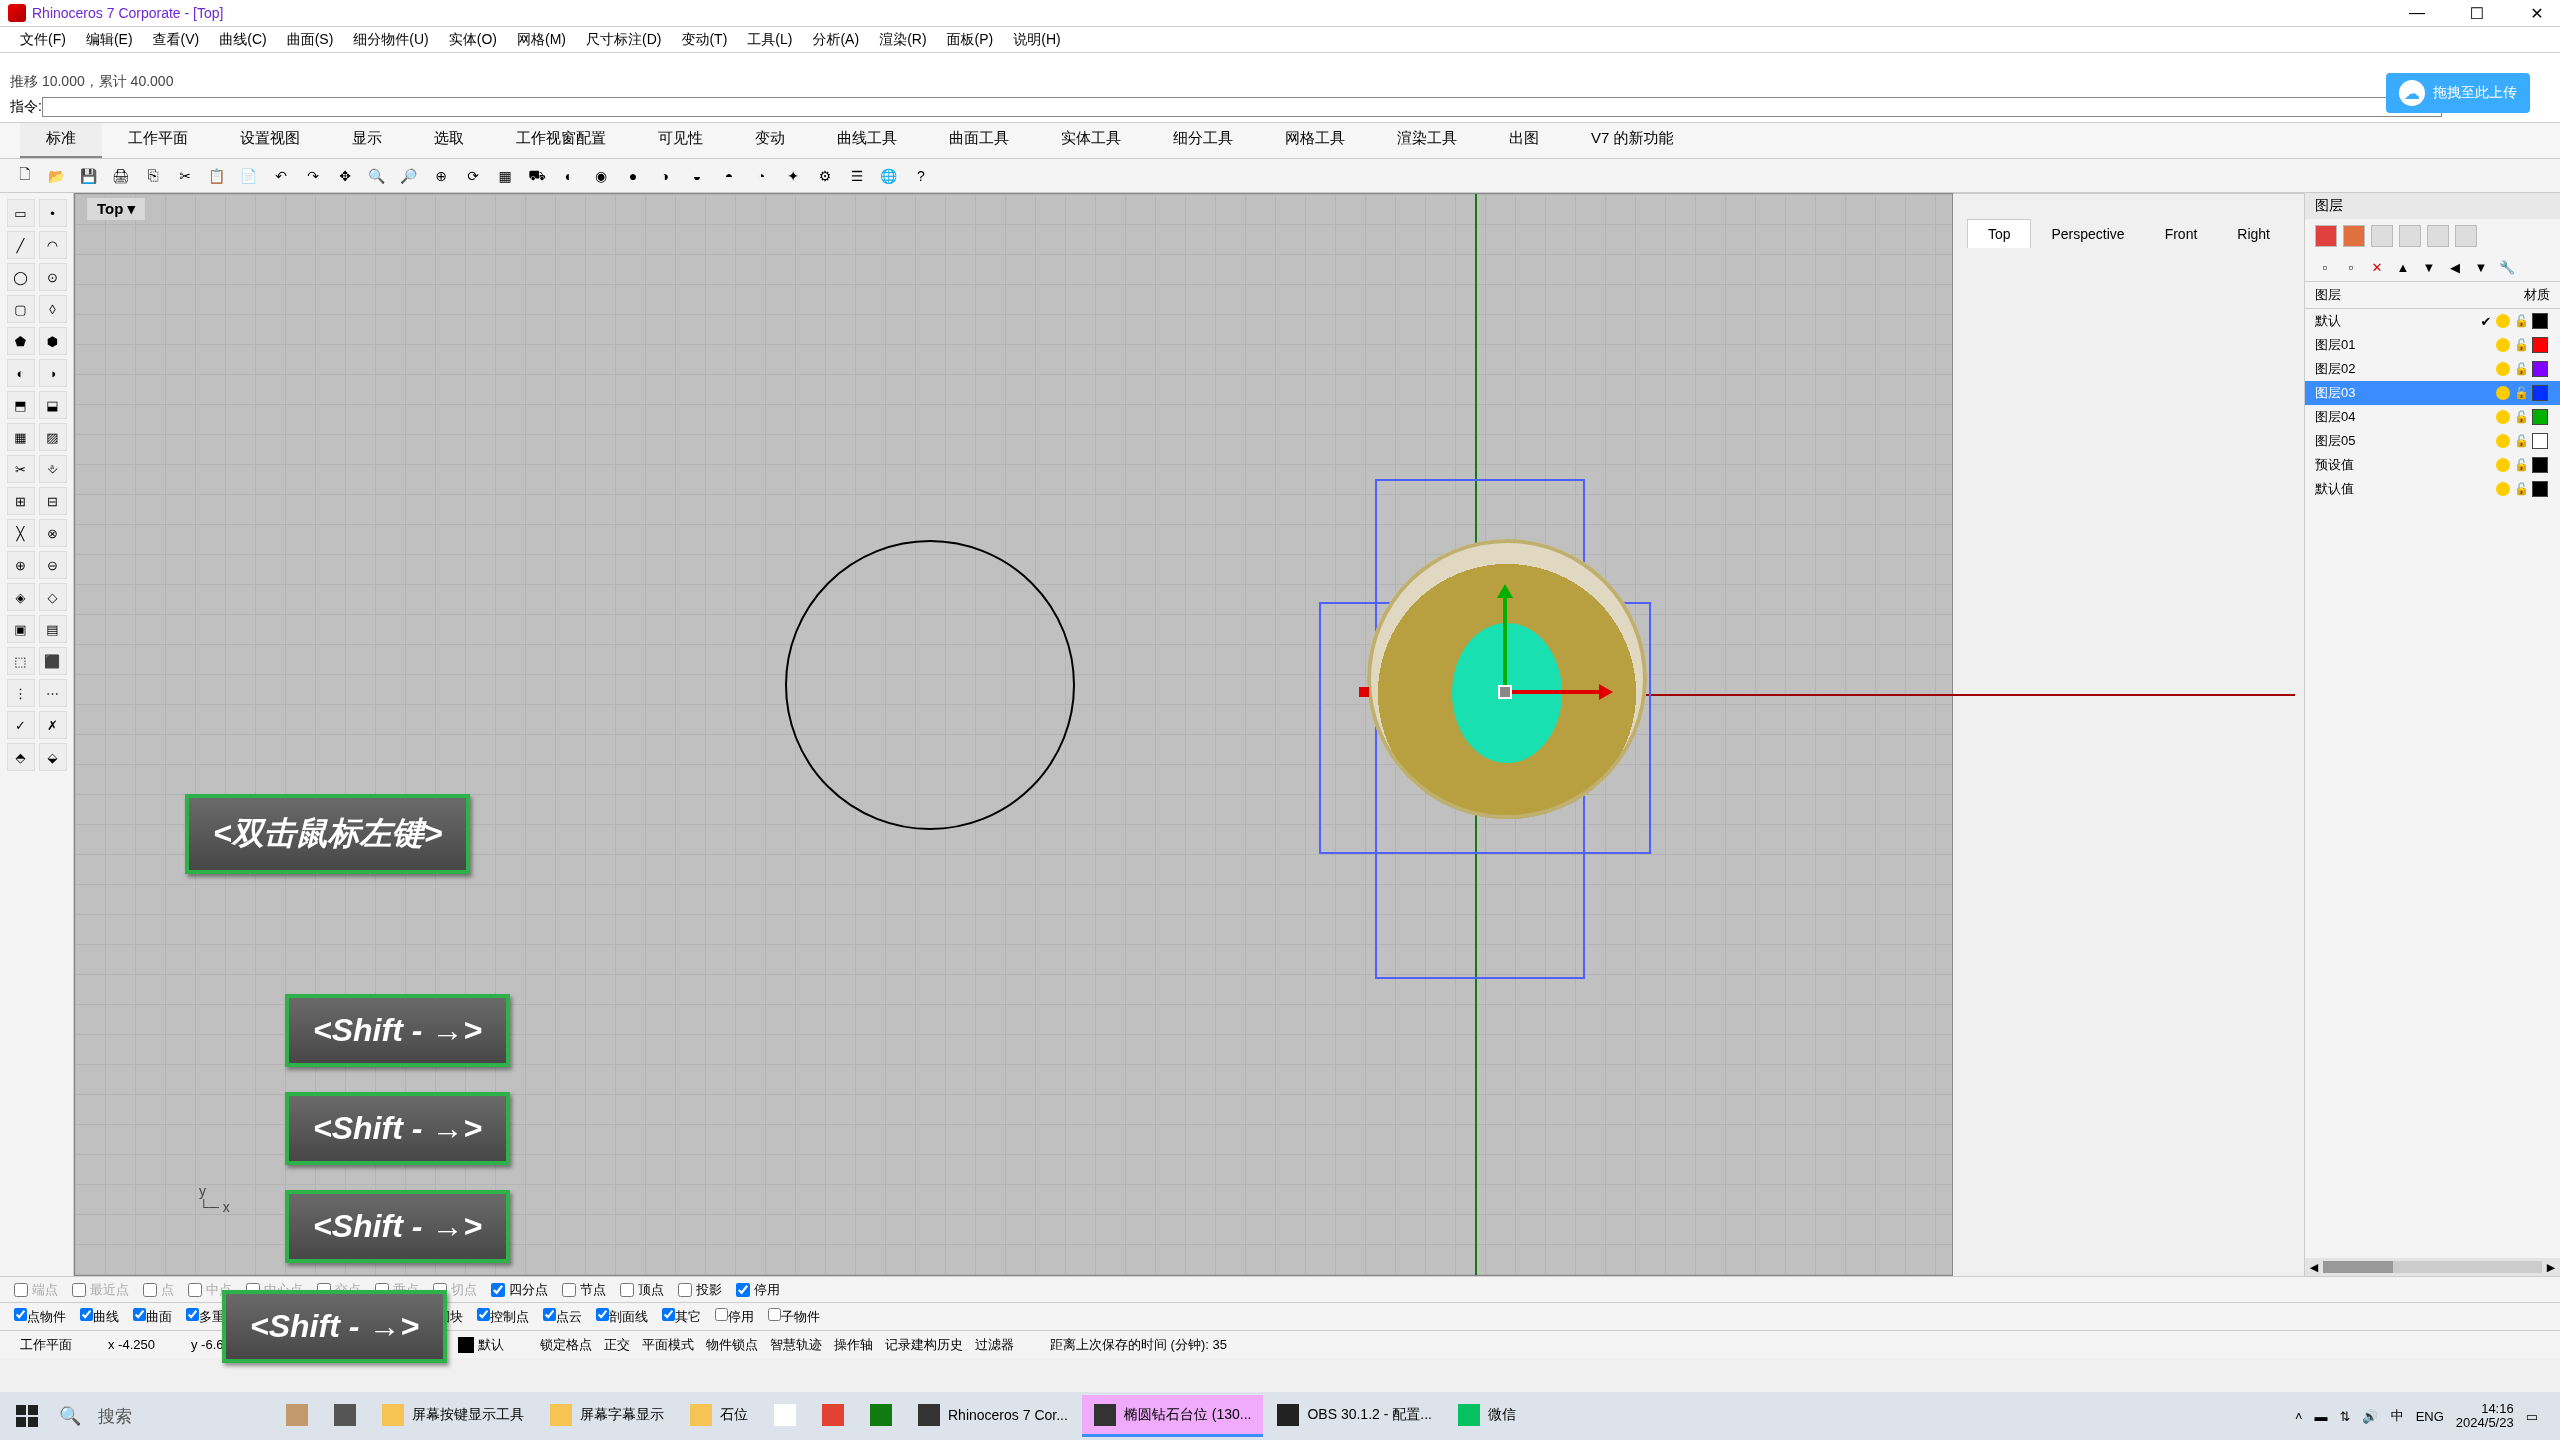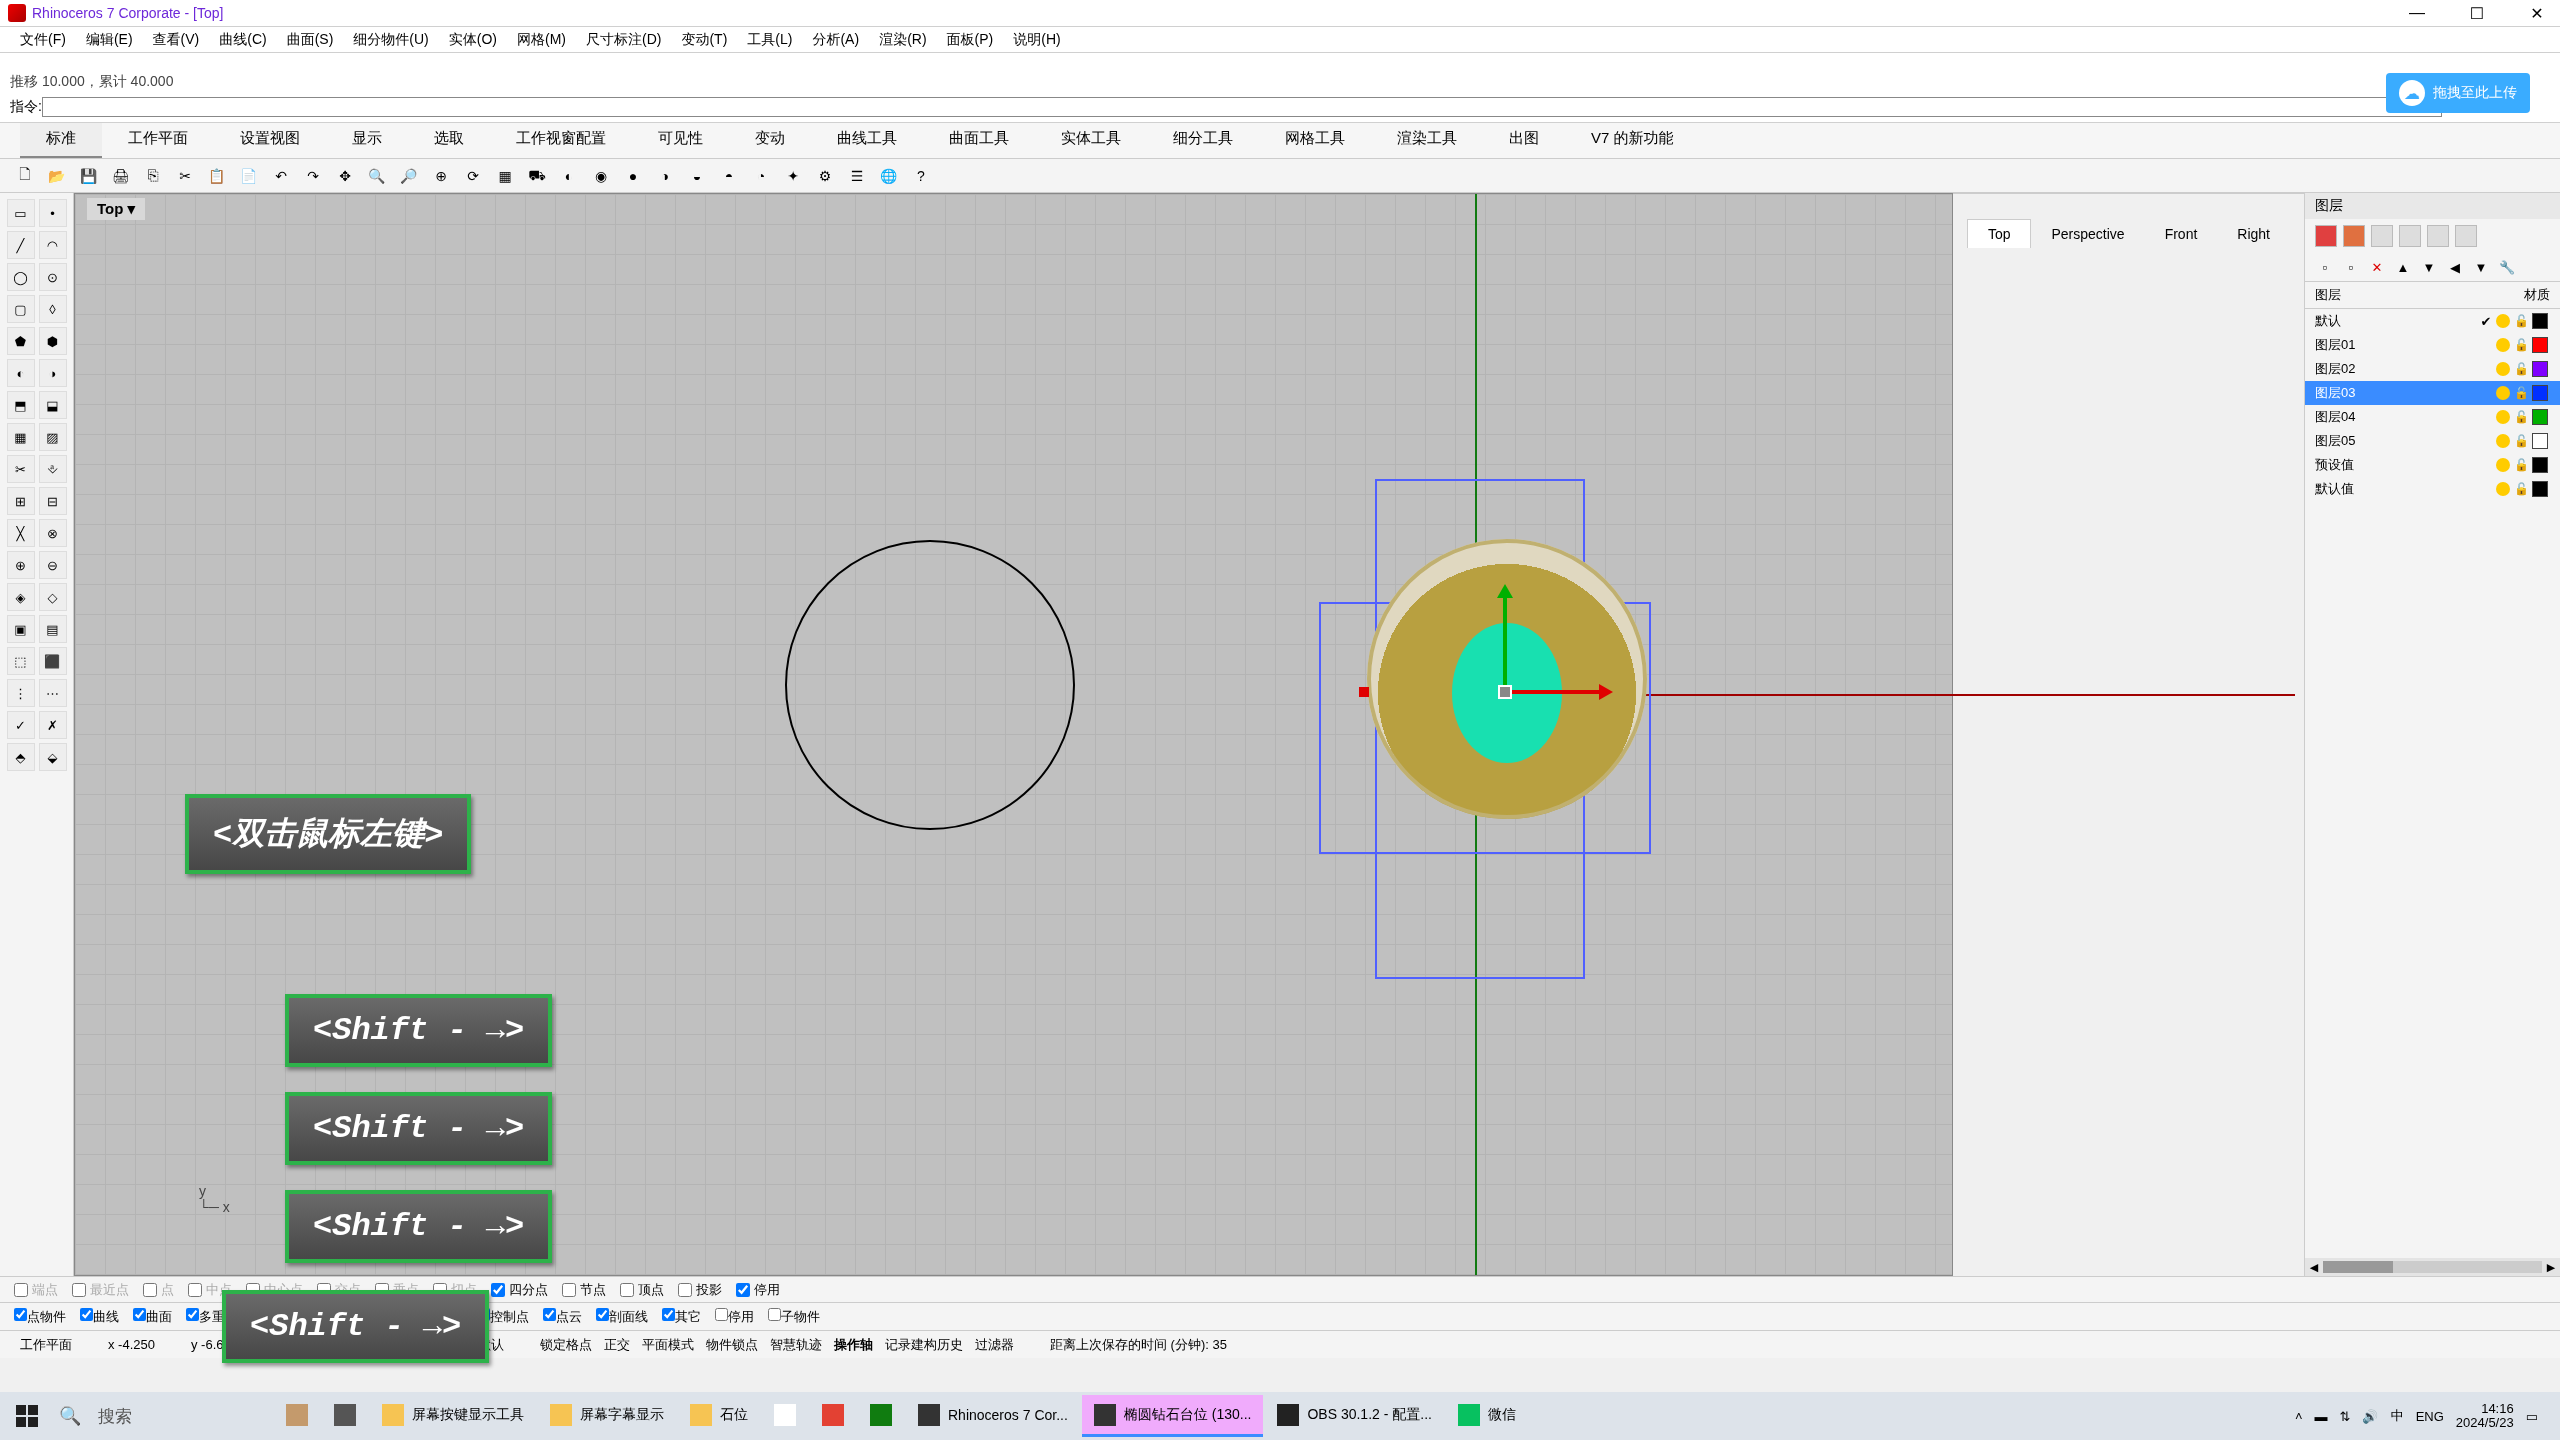--- a/index.html
+++ b/index.html
@@ -56,21 +56,21 @@
 .viewport .jewel::after { content:""; position:absolute; left:50%; top:50%; width:110px; height:140px; background:#18e0b0; border-radius:50%; transform:translate(-50%,-40%);}
 .viewport .gumball-x { position: absolute; left: 1430px; top: 496px; width: 100px; height: 4px; background: #e00000; }
 .viewport .gumball-x::after { content:""; position:absolute; right:-8px; top:-6px; border-left:14px solid #e00000; border-top:8px solid transparent; border-bottom:8px solid transparent; }
 .viewport .gumball-y { position: absolute; left: 1428px; top: 398px; width: 4px; height: 100px; background: #00b000; }
 .viewport .gumball-y::before { content:""; position:absolute; left:-6px; top:-8px; border-bottom:14px solid #00b000; border-left:8px solid transparent; border-right:8px solid transparent; }
 .viewport .gorigin { position:absolute; left:1423px; top:491px; width:14px; height:14px; border:2px solid #fff; background:#888; }
 .viewport .gdot-red { position:absolute; left:1284px; top:493px; width:10px; height:10px; background:#e00000; }
 .viewport .cplane-icon { position: absolute; left: 124px; bottom: 60px; font-size: 14px; color: #444; }
 
 
-.keybadge { position: absolute; background: linear-gradient(#6a6a6a,#474747); color: #fff; font-size: 32px; font-weight: bold; font-style: italic; font-family: Liberation Mono, monospace; padding: 14px 24px; border: 4px solid #2db24a; box-shadow: 2px 3px 4px rgba(0,0,0,.4); white-space: nowrap; }
+.keybadge { position: absolute; background: linear-gradient(#6a6a6a,#474747); color: #fff; font-size: 32px; font-weight: bold; font-style: italic; font-family: Liberation Sans, sans-serif; padding: 14px 24px; border: 4px solid #2db24a; box-shadow: 2px 3px 4px rgba(0,0,0,.4); white-space: nowrap; }
 
 
 .viewtabs { height: 32px; background: #f0f0f0; display: flex; align-items: center; padding: 0 14px; gap: 0; border-top: 1px solid #ccc; }
 .viewtabs .vt { font-size: 14px; padding: 6px 20px; cursor: pointer; margin-top: 48px; }
 .viewtabs .vt.active { background: #fff; border: 1px solid #ccc; border-bottom: none; }
 
 
 .rightpanel { width: 256px; background: #f4f4f4; border-left: 1px solid #ccc; display: flex; flex-direction: column; }
 .rightpanel .rtitle { font-size: 14px; padding: 4px 10px; background: #e8e8e8; }
 .rightpanel .ricons { display: flex; gap: 6px; padding: 6px 10px; }
@@ -488,21 +488,21 @@
     <label><input type="checkbox" style=""><span>子物件</span></label>
   </div>
 
 <div class="statusbar">
   <span class="cell">工作平面</span>
   <span class="cell">x -4.250</span>
   <span class="cell">y -6.601</span>
   <span class="cell">z 0.000</span>
   <span class="cell">10.000  毫米</span>
   <span class="cell"><span class="swatch"></span><span>默认</span></span>
-  <span id="status-cells"><span class="cell">锁定格点</span><span class="cell">正交</span><span class="cell">平面模式</span><span class="cell">物件锁点</span><span class="cell">智慧轨迹</span><span class="cell" style="font-weight: bold; text-align: right;">操作轴</span><span class="cell">记录建构历史</span><span class="cell">过滤器</span></span>
+  <span id="status-cells"><span class="cell">锁定格点</span><span class="cell">正交</span><span class="cell">平面模式</span><span class="cell">物件锁点</span><span class="cell">智慧轨迹</span><span class="cell" style="font-weight: normal; text-align: right;">操作轴</span><span class="cell">记录建构历史</span><span class="cell">过滤器</span></span>
   <span class="cell">距离上次保存的时间 (分钟): 35</span>
   <span class="spacer"></span>
 </div>
 
 <div class="taskbar">
   <div class="start">
       <div class="winlogo">
         <div></div>
         <div></div>
         <div></div>

